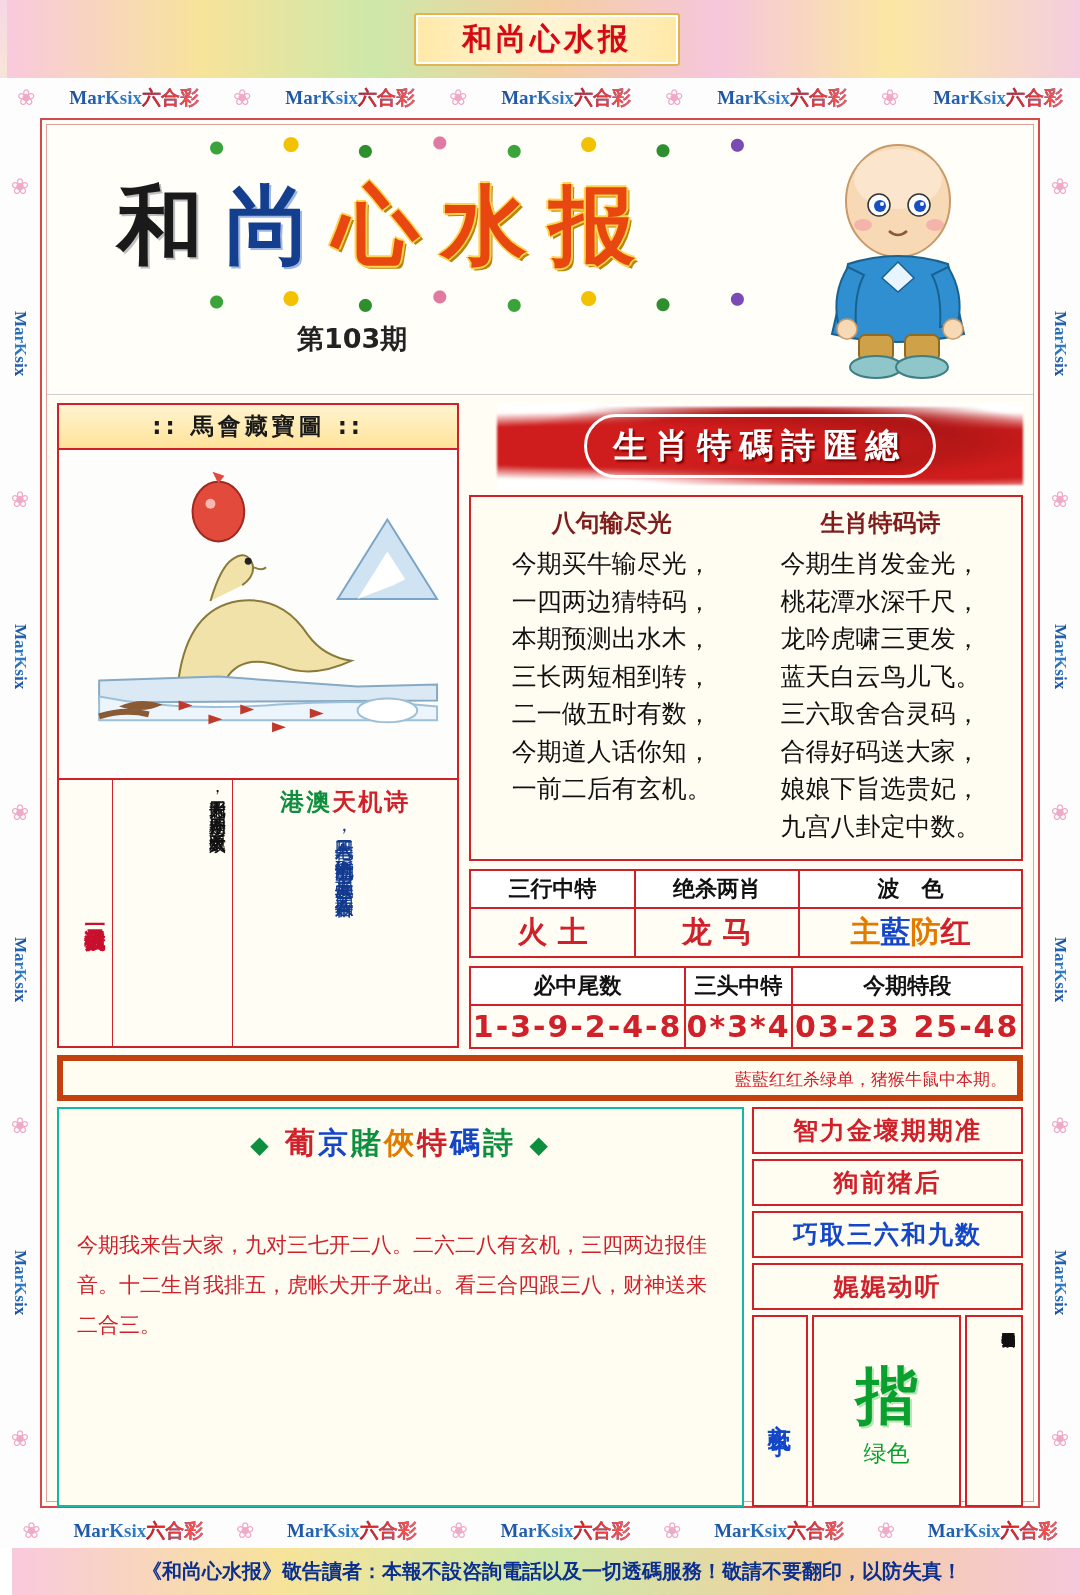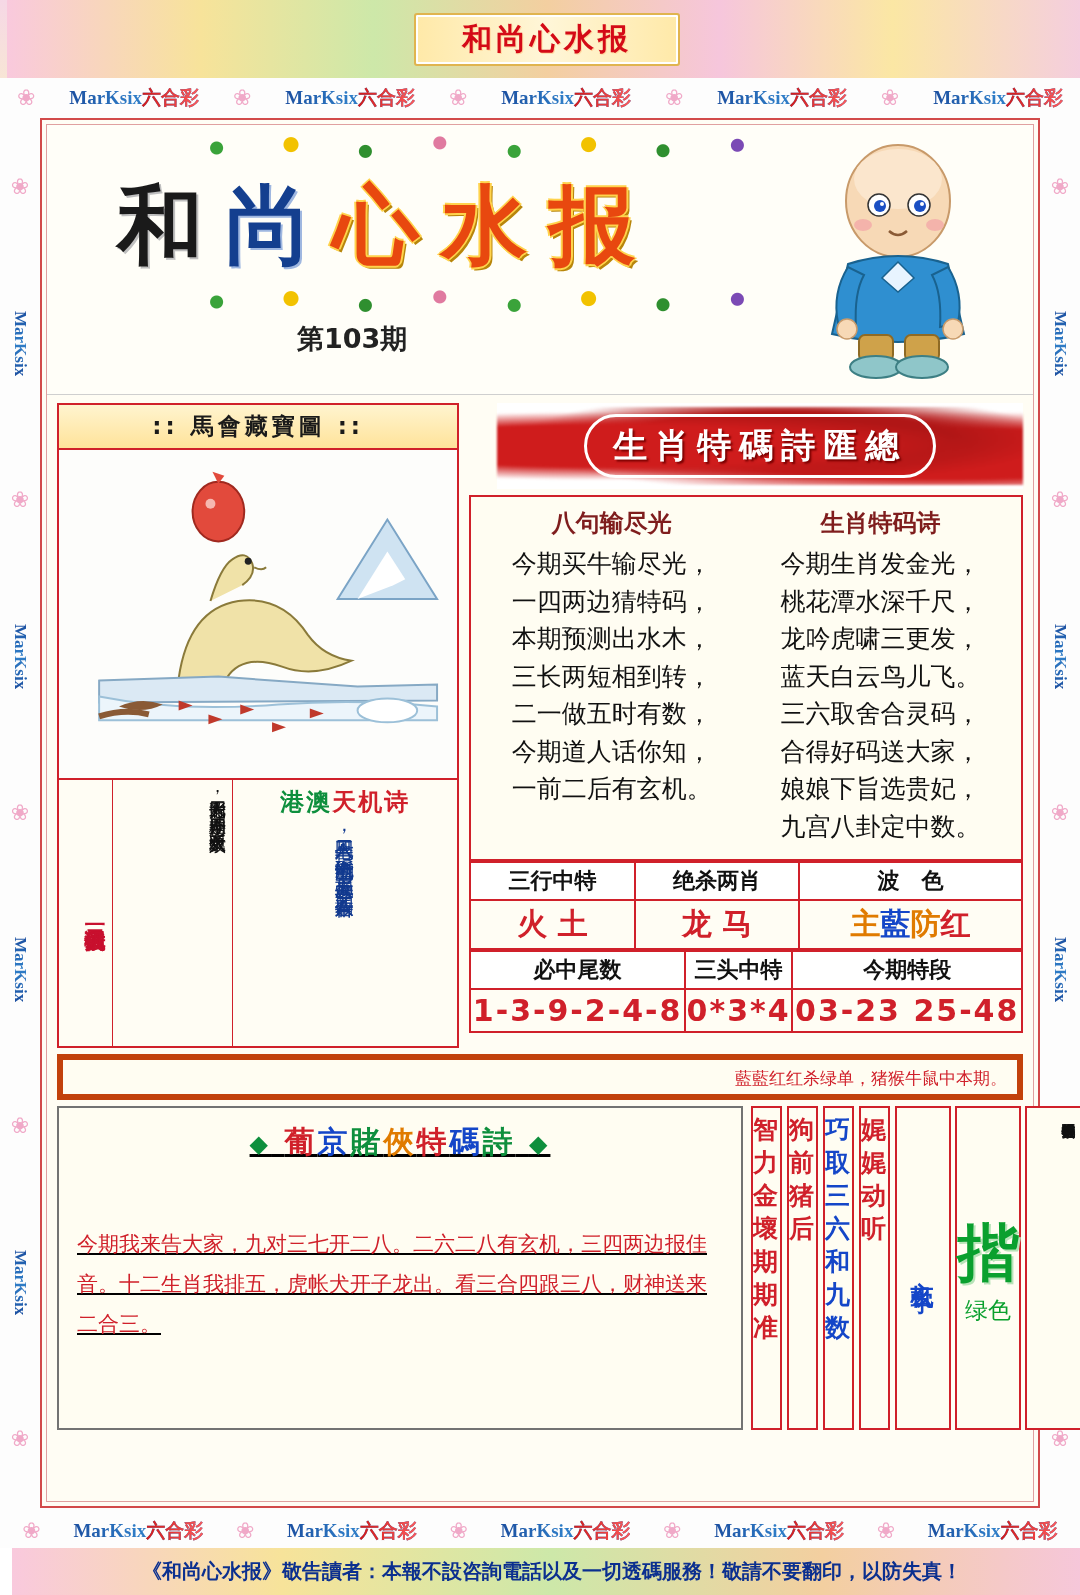--- a/index.html
+++ b/index.html
@@ -218,21 +218,21 @@
   .poem-h {
     font-family:"DejaVu Sans", sans-serif; font-size:24px; font-weight:bold;
     color:#7f1d1d; margin-bottom:6px;
   }
   .poem-l {
     font-family:"DejaVu Sans", sans-serif; font-size:25px; color:#111;
     line-height:1.5; white-space:nowrap;
   }
 
   
-  .tbl { width:100%; border-collapse:collapse; }
+  .tbl { width:100%; border-collapse:collapse; margin-top:8px; }
   .tbl td, .tbl th {
     border:2px solid #d0202a; text-align:center; padding:3px 0;
     font-family:"DejaVu Sans", sans-serif;
   }
   .tbl .hd { font-size:22px; font-weight:bold; color:#111; background:#fff; }
   .tbl .val { font-size:30px; font-weight:bold; color:#d0202a; }
   .tbl .val.num { color:#d0202a; letter-spacing:2px; }
   .blue { color:#1446c8; }
   .orange { color:#e07b00; }
 
@@ -244,36 +244,36 @@
     height:46px; position:relative;
   }
   .note-text {
     position:absolute; right:10px; bottom:4px;
     font-family:"DejaVu Sans", sans-serif; font-size:17px; color:#d0202a;
     white-space:nowrap;
   }
 
   
   .bottom { display:flex; padding:6px 10px 0 10px; gap:8px; }
-  .bl { width:690px; border:2px solid #737373; background:#fffdf2; position:relative; height:324px;text-decoration:underline;}
+  .bl { width:690px; border:2px solid #14b8a6; background:#fffdf2; position:relative; height:400px;}
   .bl-title {
     text-align:center; padding:14px 0 6px;
     font-family:"DejaVu Sans", sans-serif; font-weight:bold; font-size:30px;
     letter-spacing:3px;
   }
   .bl-title .c1{color:#d0202a;} .bl-title .c2{color:#1446c8;}
   .bl-title .c3{color:#0e8f3d;} .bl-title .c4{color:#e07b00;}
   .bl-title .dia { color:#0e8f3d; font-size:24px; }
   .bl-body {
     padding:56px 18px 0 18px;
     font-family:"DejaVu Sans", sans-serif; font-size:21px; color:#d0202a;
     line-height:1.9;
   }
 
-  .br { width:272px; display:flex; flex-direction:row; gap:5px; }
+  .br { width:272px; display:flex; flex-direction:column; gap:5px; }
   .br-box {
     border:2px solid #d0202a; background:#fffdf2;
     text-align:center; padding:5px 0;
     font-family:"DejaVu Sans", sans-serif; font-weight:bold; font-size:25px;
     letter-spacing:2px;
   }
   .br-box.b1 { color:#d0202a; }
   .br-box.b2 { color:#d0202a; }
   .br-box.b3 { color:#1446c8; }
   .br-box.b4 { color:#d0202a; }

